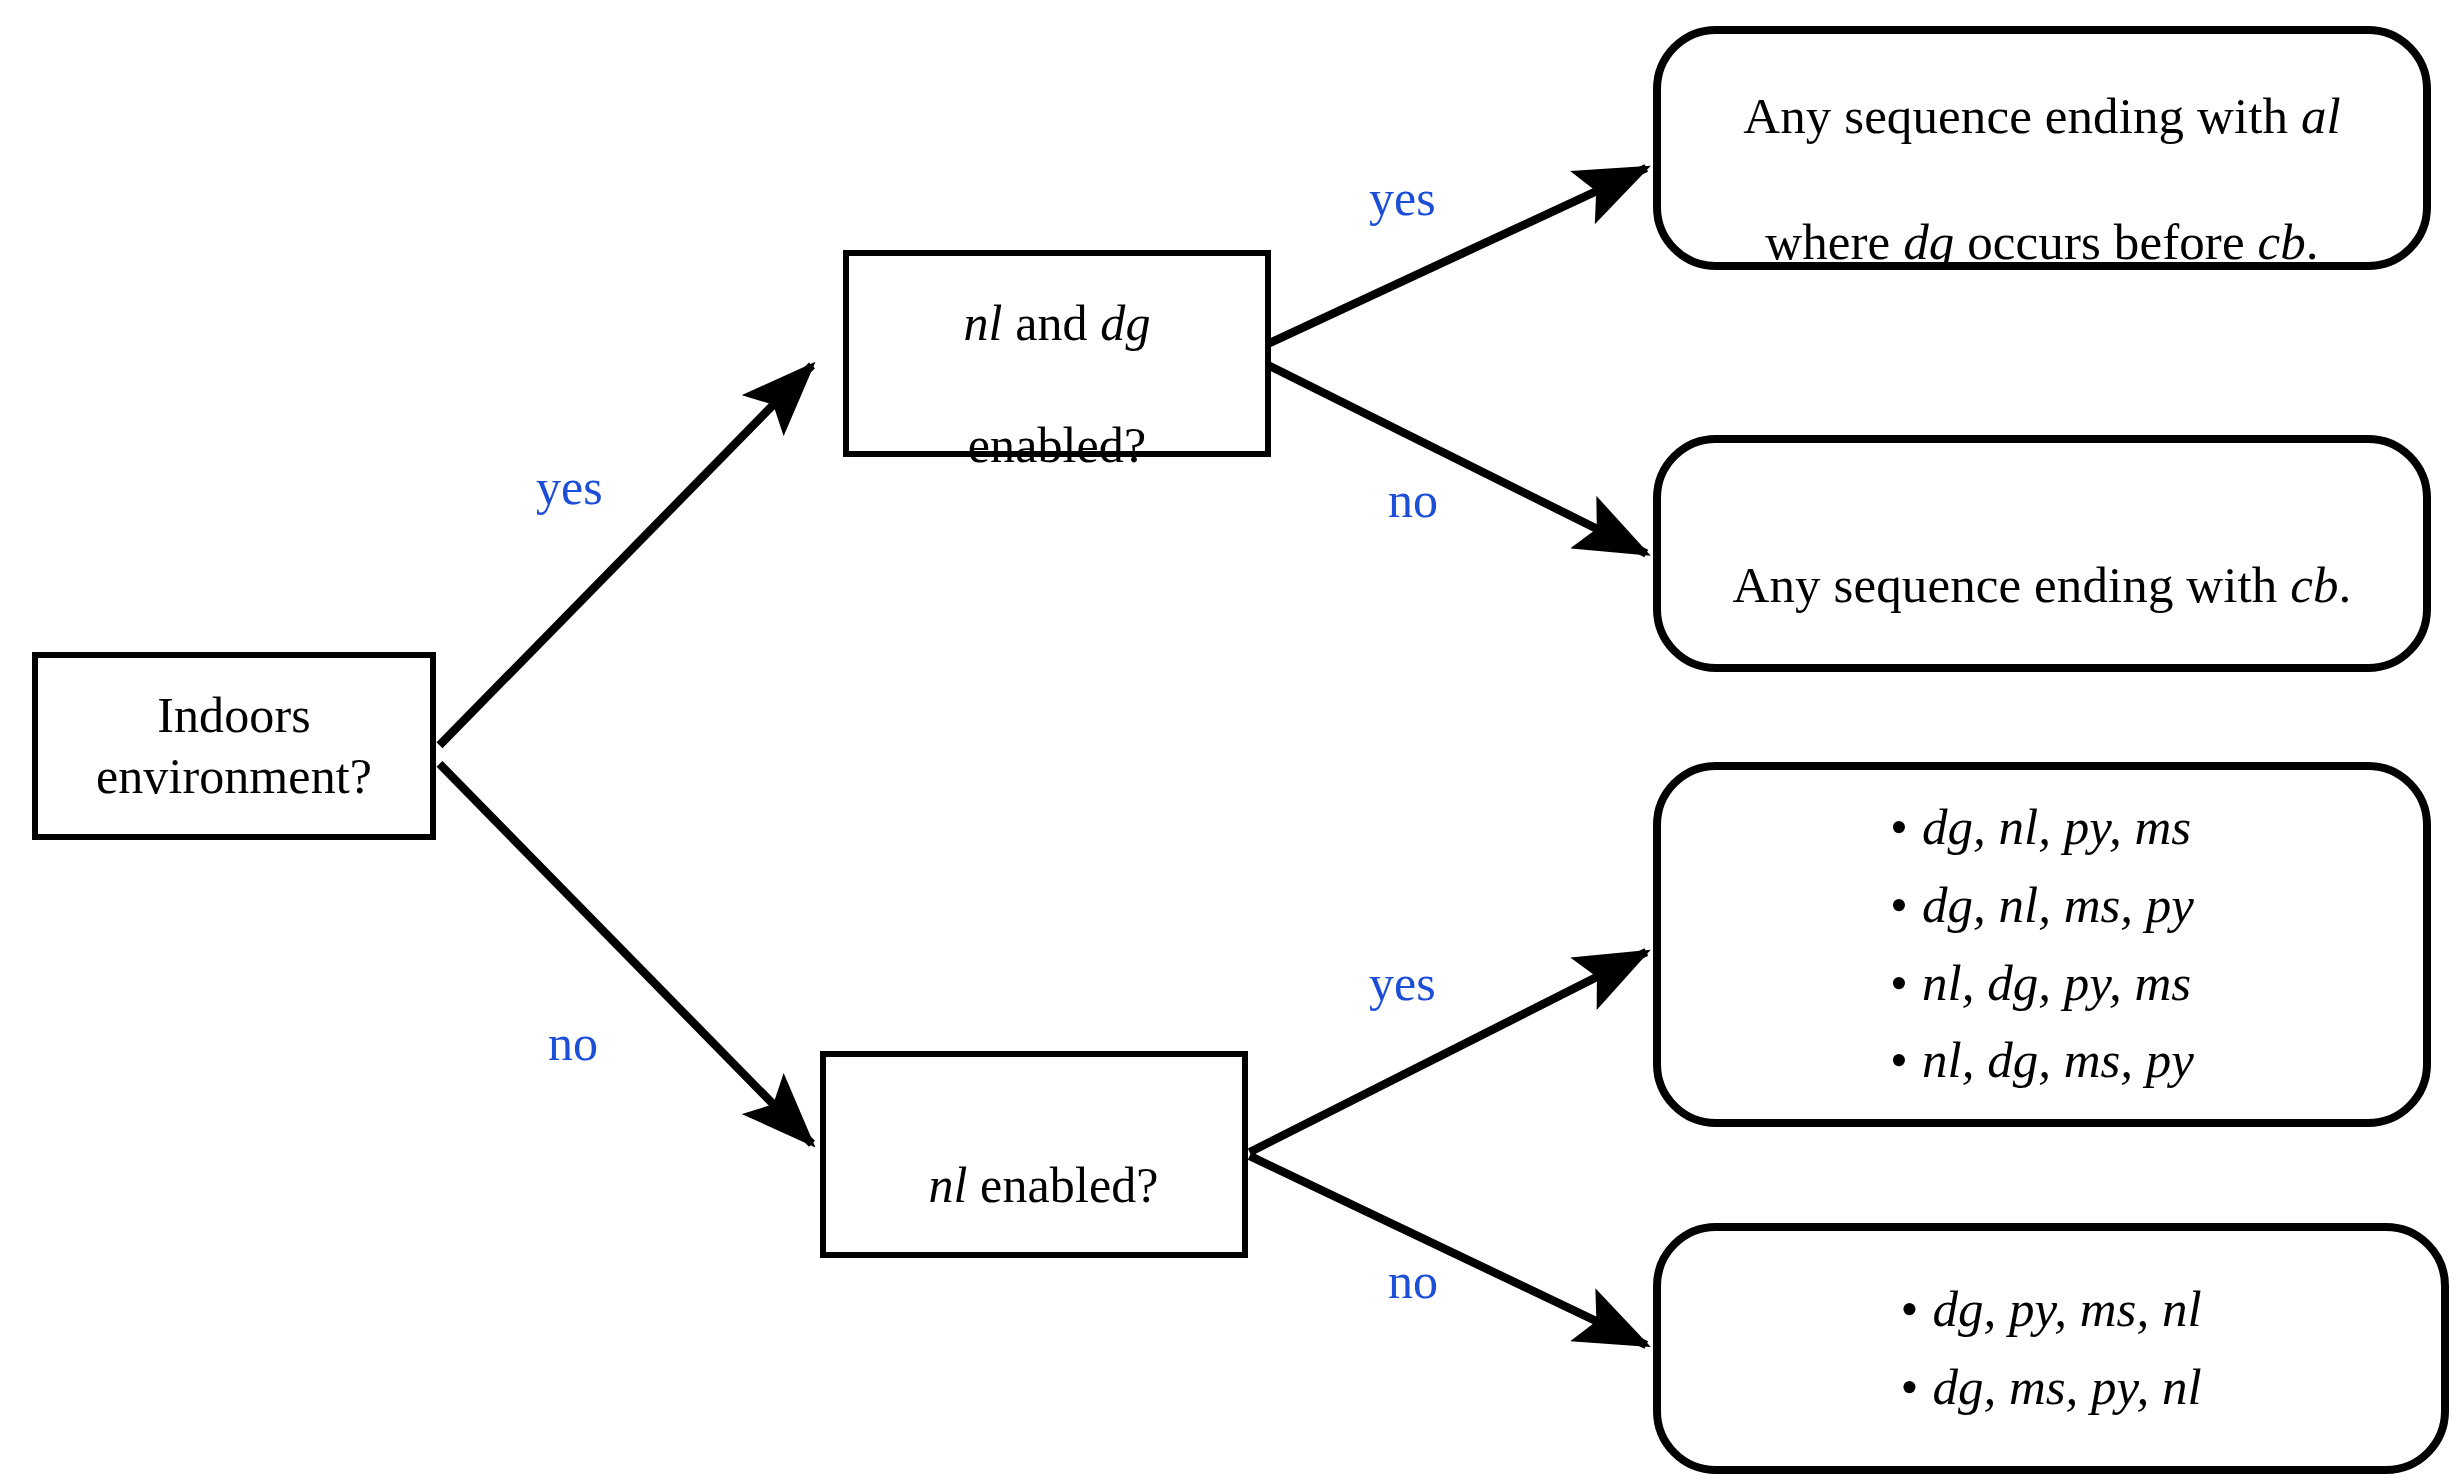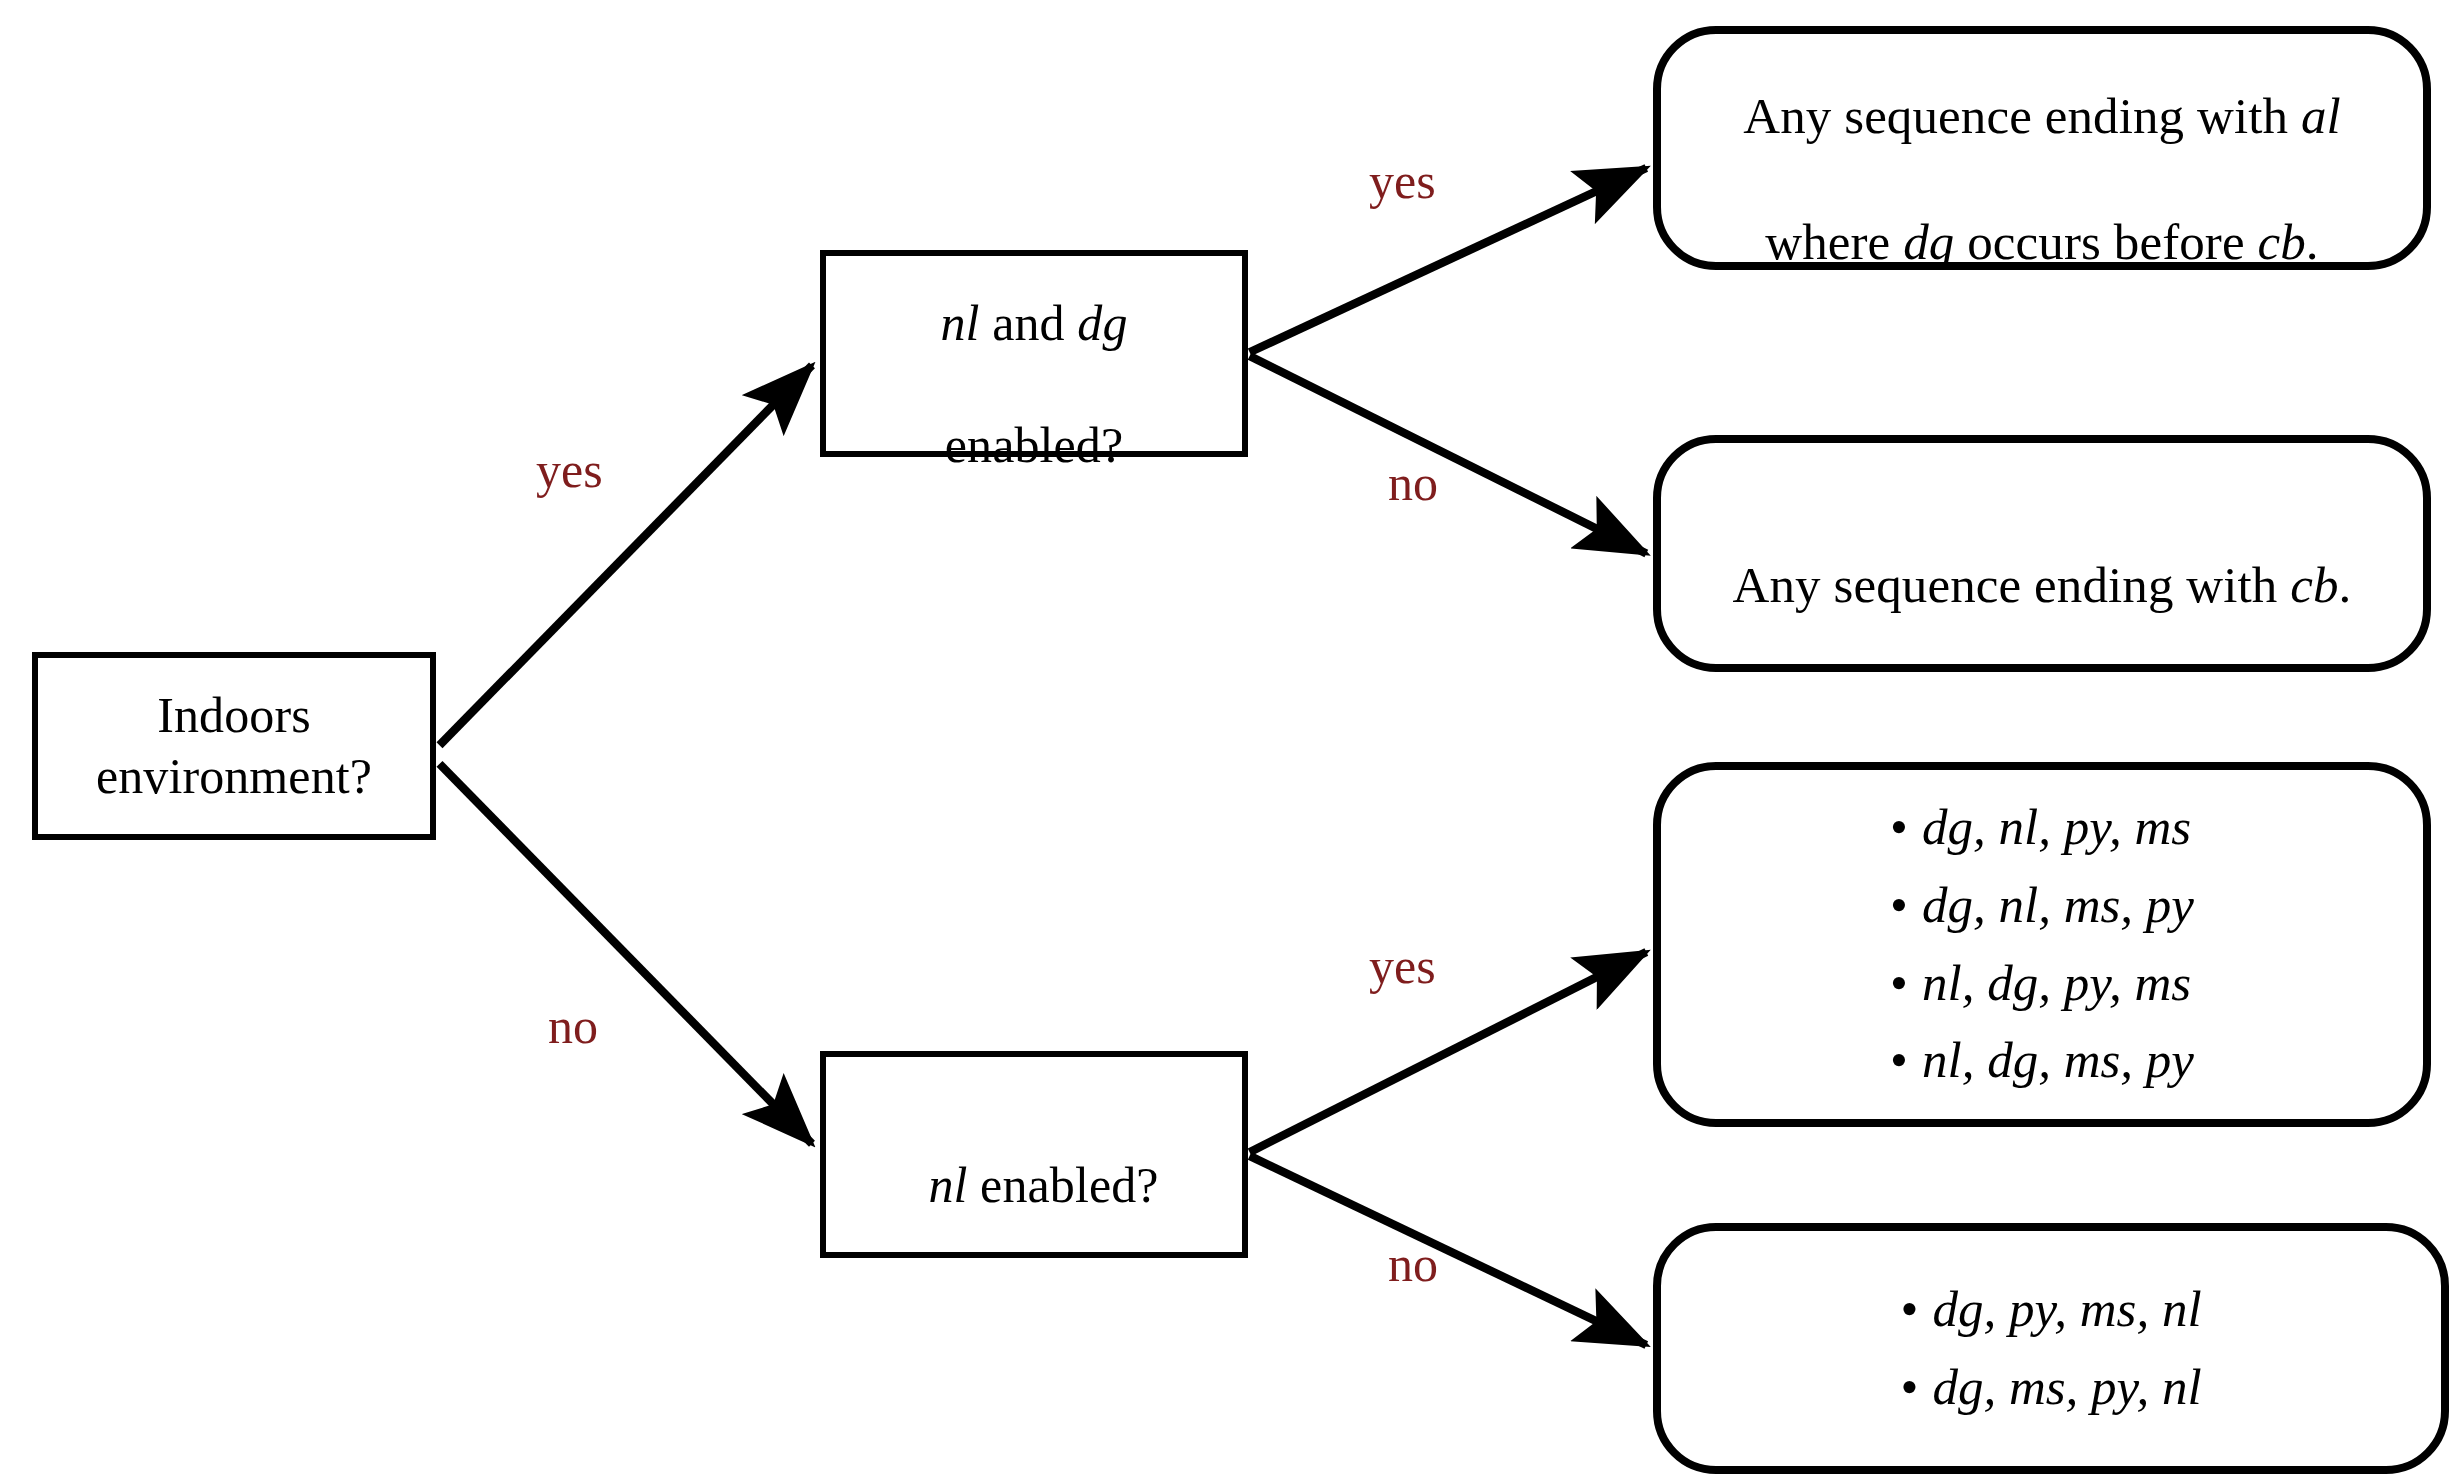--- a/index.html
+++ b/index.html
@@ -73,23 +73,24 @@
     width: 32px;
     margin-left: -32px;
   }
   .bullet-list {
     padding-left: 32px;
   }
   .edge-label {
     position: absolute;
     font-size: 50px;
     line-height: 1;
-    color: #7f1d1d;
+    color: #1d4ed8;
     white-space: nowrap;
     z-index: 3;
+    margin-top: 17px;
   }
   em {
     font-style: italic;
   }
 </style>
 </head>
 <body>
 
 <div id="diagram-root">
 
@@ -111,21 +112,21 @@
     <line x1="1342" y1="1237" x2="1768" y2="1022" stroke="#000000" stroke-width="9" marker-end="url(#arrowhead)"></line>
 
     <line x1="1342" y1="1241" x2="1768" y2="1444" stroke="#000000" stroke-width="9" marker-end="url(#arrowhead)"></line>
   </svg>
 
   <div class="node decision-node" style="left:32px; top:652px; width:404px; height:188px;">
     <div class="node-text">Indoors
 environment?</div>
   </div>
 
-  <div class="node decision-node" style="left:820px; top:250px; width:428px; height:207px;">
+  <div class="node decision-node" style="left:843px; top:250px; width:428px; height:207px;">
     <div class="node-text">
       <span><em>nl</em><span> and </span><em>dg</em></span><br>
       <span>enabled?</span>
     </div>
   </div>
 
   <div class="node decision-node" style="left:820px; top:1051px; width:428px; height:207px;padding-left:19px;">
     <div class="node-text">
       <em>nl</em><span> enabled?</span>
     </div>

